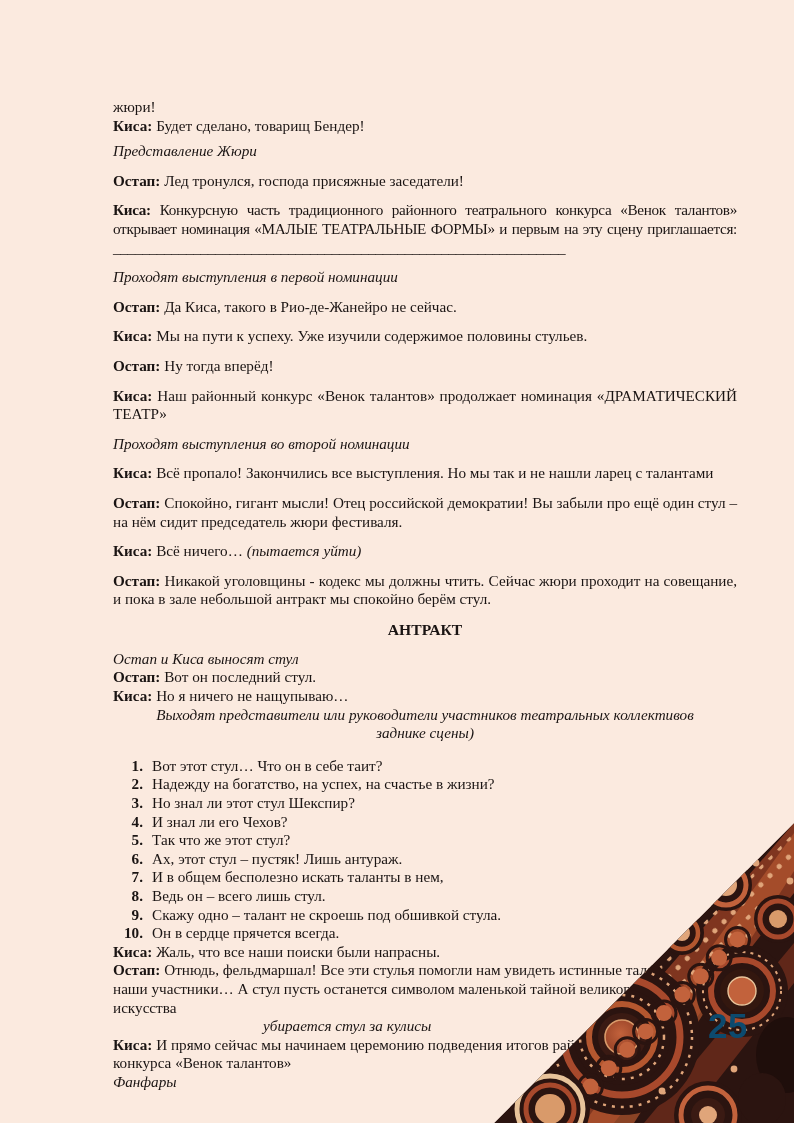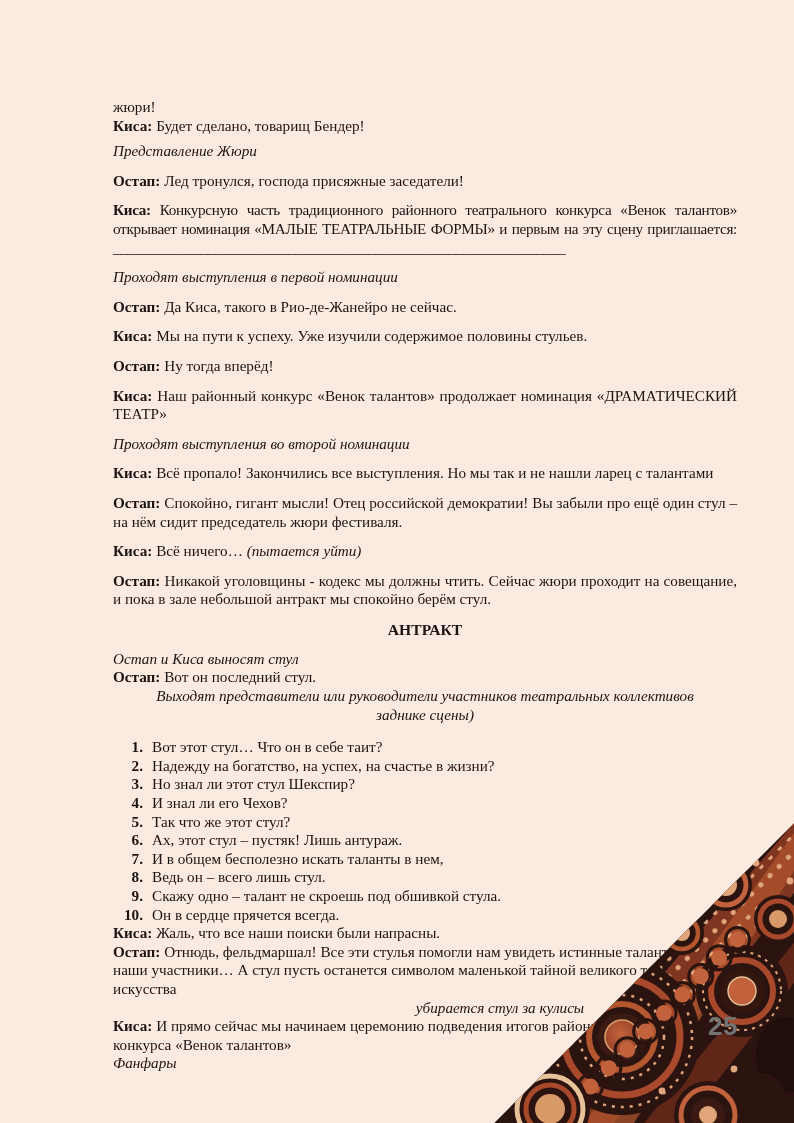--- a/index.html
+++ b/index.html
@@ -51,21 +51,21 @@
   .gap-l { height: 14px; }
 
   .stage {
     font-size: 15.2px;
     line-height: 18.6px;
     font-style: italic;
     text-align: left;
     margin: 0;
   }
   .stage.right-ish {
-    text-align: center;
+    text-align: left;
     padding-left: 150px;
   }
   .stage.block {
     text-align: center;
   }
 
   .heading {
     font-size: 15.6px;
     line-height: 19px;
     font-weight: bold;
@@ -116,23 +116,23 @@
     width: 300px;
     height: 300px;
   }
 
   .pageno {
     position: absolute;
     left: 708px;
     top: 1011px;
     font-family: "Liberation Sans", "DejaVu Sans", sans-serif;
     font-weight: bold;
-    font-size: 26px;
+    font-size: 35px;
     line-height: 30px;
-    color: #737373;
+    color: #0c4a6e;
     letter-spacing: 0.5px;
   }
 </style>
 </head>
 <body style="background: rgb(251, 234, 223); color: rgb(26, 20, 19);">
 
 <div class="page">
 
   <div class="content">
 
@@ -180,20 +180,21 @@
     <p class="para"><span class="speaker">Остап:</span><span> Никакой уголовщины - кодекс мы должны чтить. Сейчас жюри проходит на совещание, и пока в зале небольшой антракт мы спокойно берём стул.</span></p>
 
     <div class="gap-m"></div>
     <p class="heading">АНТРАКТ</p>
     <div class="gap-m"></div>
 
     <p class="stage">Остап и Киса выносят стул</p>
 
     <p class="para tight"><span class="speaker">Остап:</span><span> Вот он последний стул.</span></p>
 
+    <p class="para tight"><span class="speaker">Киса:</span><span> Но я ничего не нащупываю…</span></p>
 
     <p class="stage block">Выходят представители или руководители участников театральных коллективов</p>
     <p class="stage block">заднике сцены)</p>
 
     <div class="gap-l"></div>
 
     <ol class="numlist">
       <li>
           <span class="num">1.</span>
           <span class="txt">Вот этот стул… Что он в себе таит?</span>

